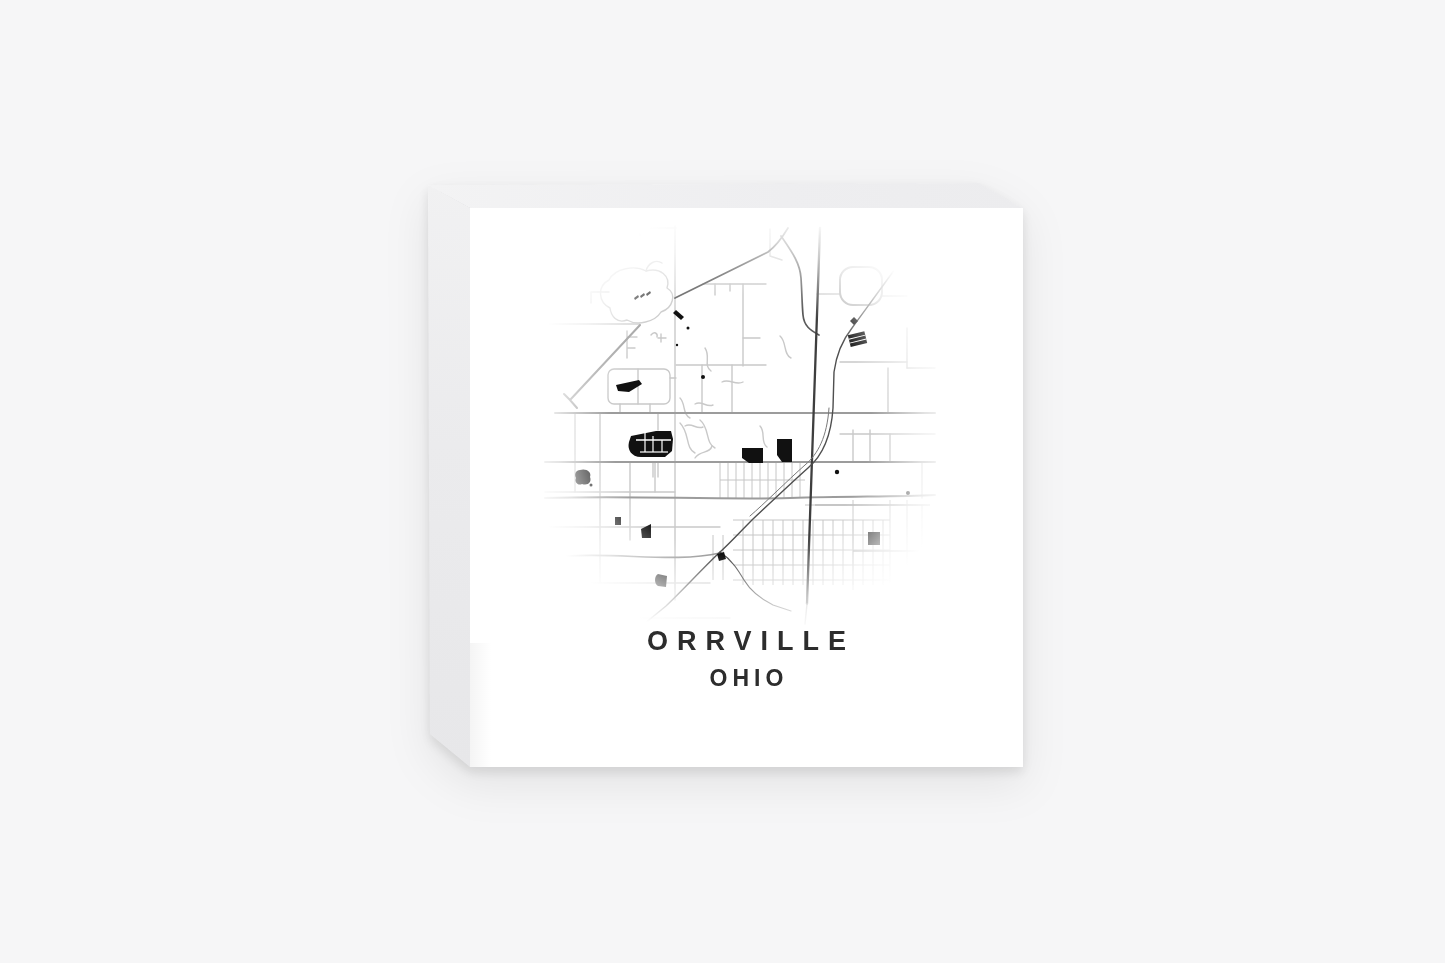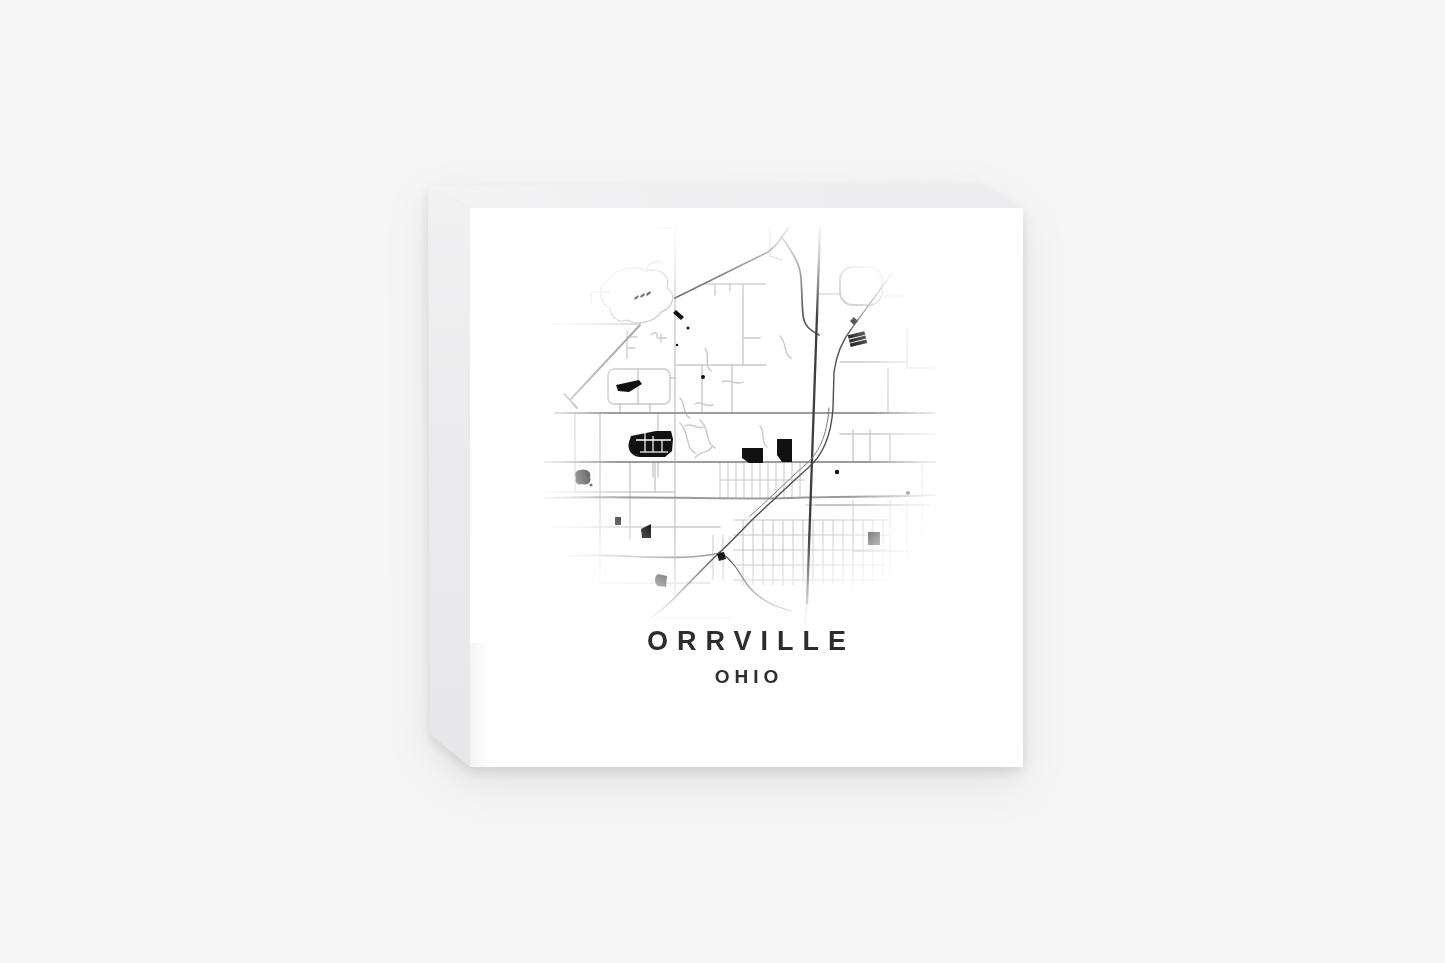--- a/index.html
+++ b/index.html
@@ -41,21 +41,21 @@
       radial-gradient(ellipse 225px 225px at 49% 50%,
         rgba(255,255,255,0) 58%,
         rgba(255,255,255,0.72) 82%,
         #ffffff 97%);
   }
   .caption{
     position:absolute;left:0;right:0;top:420px;text-align:center;color:#2d2d2d;
   }
   .caption .city{font-size:27px;font-weight:bold;line-height:1;}
   .caption .city span{letter-spacing:9px;margin-right:-9px;text-align:right;}
-  .caption .state{font-size:19px;font-weight:bold;line-height:1;margin-top:12px;}
+  .caption .state{font-size:23px;font-weight:bold;line-height:1;margin-top:12px;}
   .caption .state span{letter-spacing:5px;margin-right:-5px;}
   .caption .coords{font-size:21px;font-weight:normal;line-height:1;margin-top:14px;color:#303030;}
   .caption .coords span{letter-spacing:1px;margin-right:-1px;}
 </style>
 </head>
 <body>
 
 <div class="scene">
   <div class="block">
     <div class="face side"></div>

